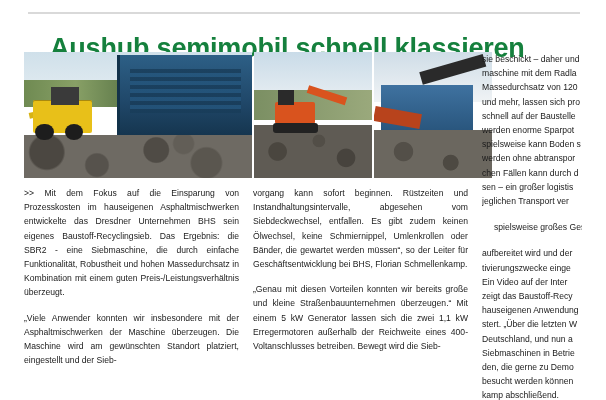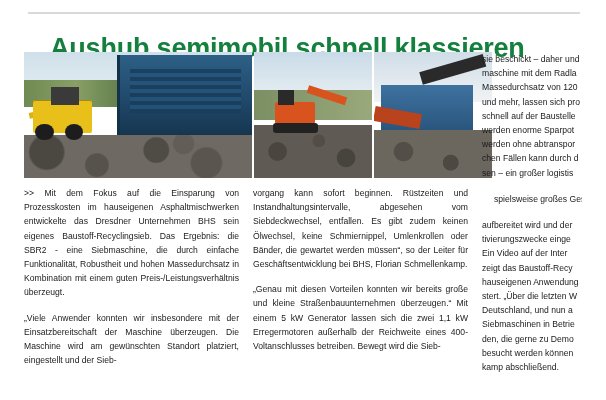--- a/index.html
+++ b/index.html
@@ -142,38 +142,40 @@
       <div class="sky"></div>
       <div class="mach"></div>
       <div class="belt"></div>
       <div class="chute"></div>
       <div class="dirt"></div>
     </div>
   </div>
 
   <div class="col c1">
     <p>&gt;&gt; Mit dem Fokus auf die Einsparung von Prozesskosten im hauseigenen Asphaltmischwerken entwickelte das Dresdner Unternehmen BHS sein eigenes Baustoff-Recyclingsieb. Das Ergebnis: die SBR2 - eine Siebmaschine, die durch einfache Funktionalität, Robustheit und hohen Massedurchsatz in Kombination mit einem guten Preis-/Leistungsverhältnis überzeugt.</p>
-    <p>„Viele Anwender konnten wir insbesondere mit der Einsatzbereitschaft der Maschine überzeugen. Die Maschine wird am gewünschten Standort platziert, eingestellt und der Sieb-</p>
+    <p>„Viele Anwender konnten wir insbesondere mit der Asphaltmischwerken der Maschine überzeugen. Die Maschine wird am gewünschten Standort platziert, eingestellt und der Sieb-</p>
   </div>
 
   <div class="col c2">
     <p>vorgang kann sofort beginnen. Rüstzeiten und Instandhaltungsintervalle, abgesehen vom Siebdeckwechsel, entfallen. Es gibt zudem keinen Ölwechsel, keine Schmiernippel, Umlenkrollen oder Bänder, die gewartet werden müssen“, so der Leiter für Geschäftsentwicklung bei BHS, Florian Schmellenkamp.</p>
     <p>„Genau mit diesen Vorteilen konnten wir bereits große und kleine Straßenbauunternehmen überzeugen.“ Mit einem 5 kW Generator lassen sich die zwei 1,1 kW Erregermotoren außerhalb der Reichweite eines 400-Voltanschlusses betreiben. Bewegt wird die Sieb-</p>
   </div>
 
   <div class="col c3">
     <p style="margin: 0px; white-space: nowrap;">sie beschickt – daher und</p>
     <p style="margin: 0px; white-space: nowrap;">maschine mit dem Radla</p>
     <p style="margin: 0px; white-space: nowrap;">Massedurchsatz von 120</p>
     <p style="margin: 0px; white-space: nowrap;">und mehr, lassen sich pro</p>
     <p style="margin: 0px; white-space: nowrap;">schnell auf der Baustelle</p>
     <p style="margin: 0px; white-space: nowrap;">werden enorme Sparpot</p>
+    <p style="margin: 0px; white-space: nowrap;">spielsweise kann Boden s</p>
     <p style="margin: 0px; white-space: nowrap;">werden ohne abtranspor</p>
     <p style="margin: 0px; white-space: nowrap;">chen Fällen kann durch d</p>
     <p style="margin: 0px; white-space: nowrap;">sen – ein großer logistis</p>
+    <p style="margin: 0px; white-space: nowrap;">jeglichen Transport ver</p>
     <p style="margin: 12px; white-space: nowrap;">spielsweise großes Ges</p>
     <p style="margin: 0px; white-space: nowrap;">aufbereitet wird und der</p>
     <p style="margin: 0px; white-space: nowrap;">tivierungszwecke einge</p>
     <p style="margin: 0px; white-space: nowrap;">Ein Video auf der Inter</p>
     <p style="margin: 0px; white-space: nowrap;">zeigt das Baustoff-Recy</p>
     <p style="margin: 0px; white-space: nowrap;">hauseigenen Anwendung</p>
     <p style="margin: 0px; white-space: nowrap;">stert. „Über die letzten W</p>
     <p style="margin: 0px; white-space: nowrap;">Deutschland, und nun a</p>
     <p style="margin: 0px; white-space: nowrap;">Siebmaschinen in Betrie</p>
     <p style="margin: 0px; white-space: nowrap;">den, die gerne zu Demo</p>

